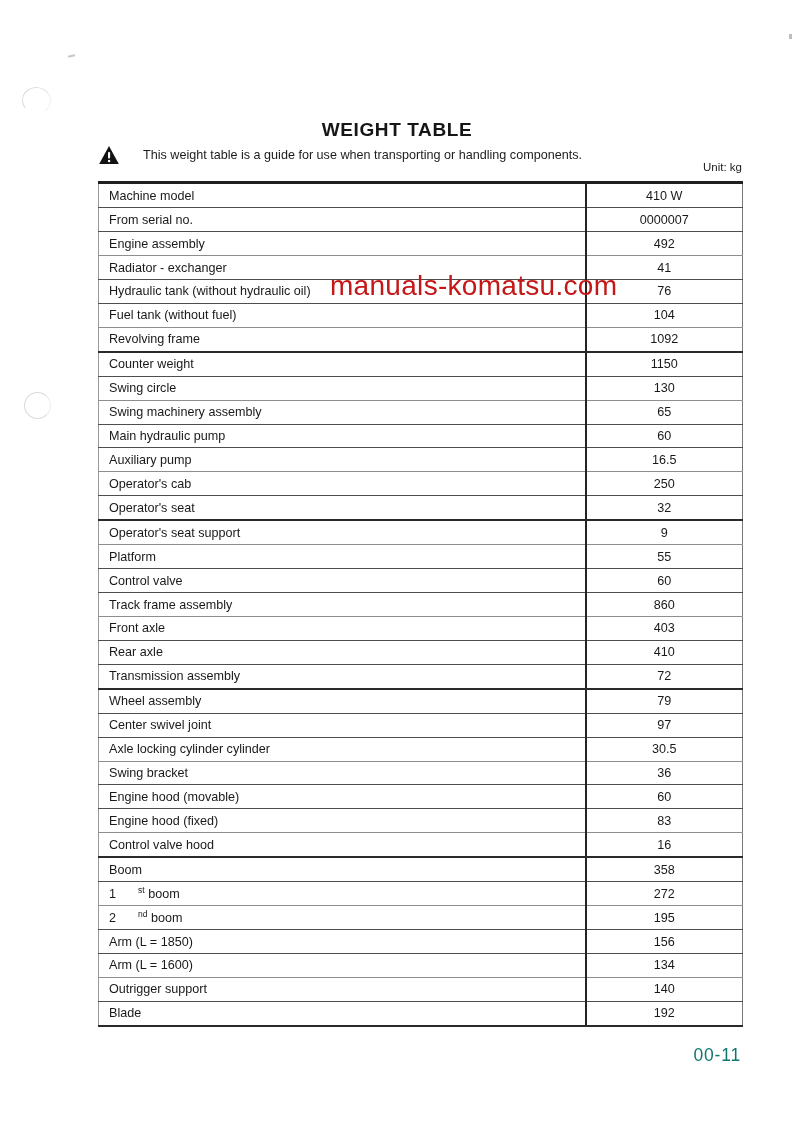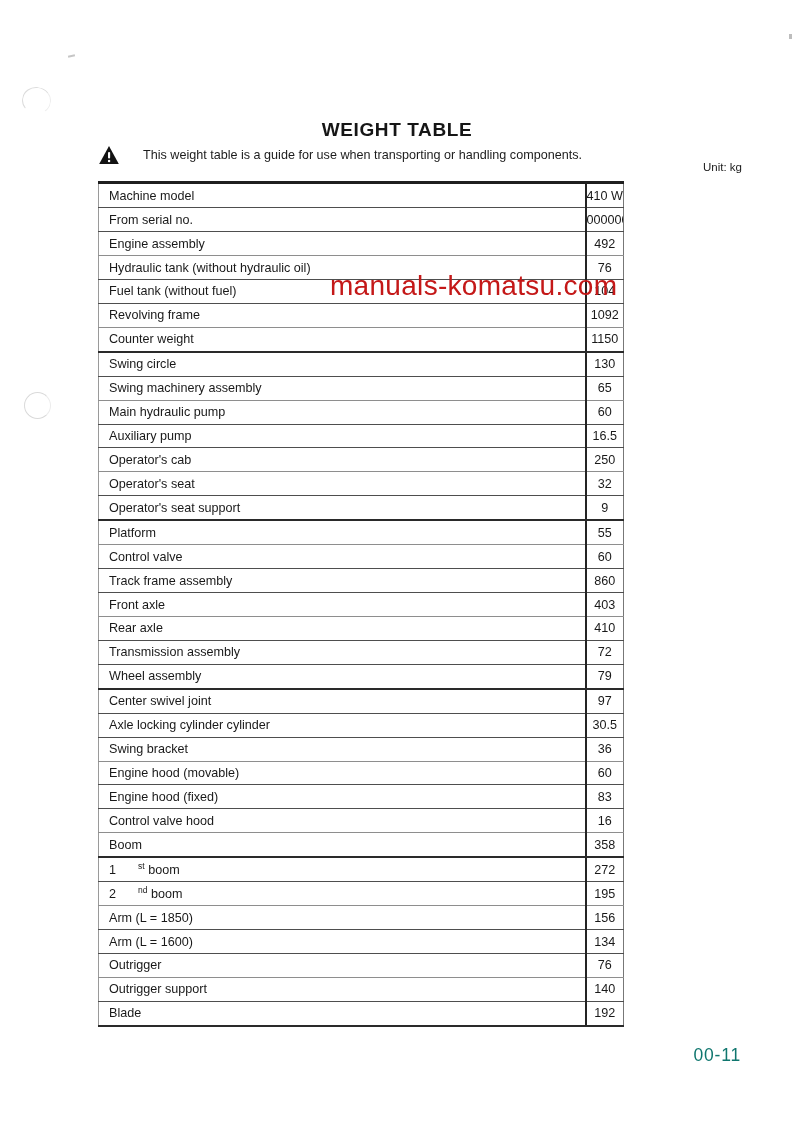--- a/index.html
+++ b/index.html
@@ -23,21 +23,21 @@
     display: flex; align-items: center; gap: 24px;
   }
   .warn-icon { width: 20px; height: 18px; display: block; }
   .note-text { font-size: 12.6px; color: #1c1c1c; }
   .unit-label {
     position: absolute; top: 161px; right: 52px;
     font-size: 11.5px; color: #1c1c1c;
   }
   table.weight-table {
     position: absolute; left: 98px; top: 181px;
-    width: 526px; height: 846px;
+    width: 645px; height: 846px;
     border-collapse: collapse; table-layout: fixed;
     border-top: 3px solid #1f1f1f;
     border-bottom: 2px solid #3a3a3a;
     border-left: 1px solid #9a9a9a;
     border-right: 1px solid #777;
   }
   table.weight-table td {
     border-bottom: 1.6px solid #4e4e4e;
     font-size: 12.6px; color: #191919;
     vertical-align: middle;
@@ -105,20 +105,24 @@
       </tr>
       <tr>
         <td class="label-cell">From serial no.</td>
         <td class="value-cell">0000007</td>
       </tr>
       <tr>
         <td class="label-cell">Engine assembly</td>
         <td class="value-cell">492</td>
       </tr>
       <tr>
+        <td class="label-cell">Radiator - exchanger</td>
+        <td class="value-cell">41</td>
+      </tr>
+      <tr>
         <td class="label-cell">Hydraulic tank (without hydraulic oil)</td>
         <td class="value-cell">76</td>
       </tr>
       <tr>
         <td class="label-cell">Fuel tank (without fuel)</td>
         <td class="value-cell">104</td>
       </tr>
       <tr>
         <td class="label-cell">Revolving frame</td>
         <td class="value-cell">1092</td>
@@ -221,24 +225,20 @@
       </tr>
       <tr>
         <td class="label-cell">Arm (L = 1850)</td>
         <td class="value-cell">156</td>
       </tr>
       <tr>
         <td class="label-cell">Arm (L = 1600)</td>
         <td class="value-cell">134</td>
       </tr>
       <tr>
-        <td class="label-cell">Outrigger</td>
-        <td class="value-cell">76</td>
-      </tr>
-      <tr>
         <td class="label-cell">Outrigger support</td>
         <td class="value-cell">140</td>
       </tr>
       <tr>
         <td class="label-cell">Blade</td>
         <td class="value-cell">192</td>
       </tr>
     </tbody>
 </table>
 

